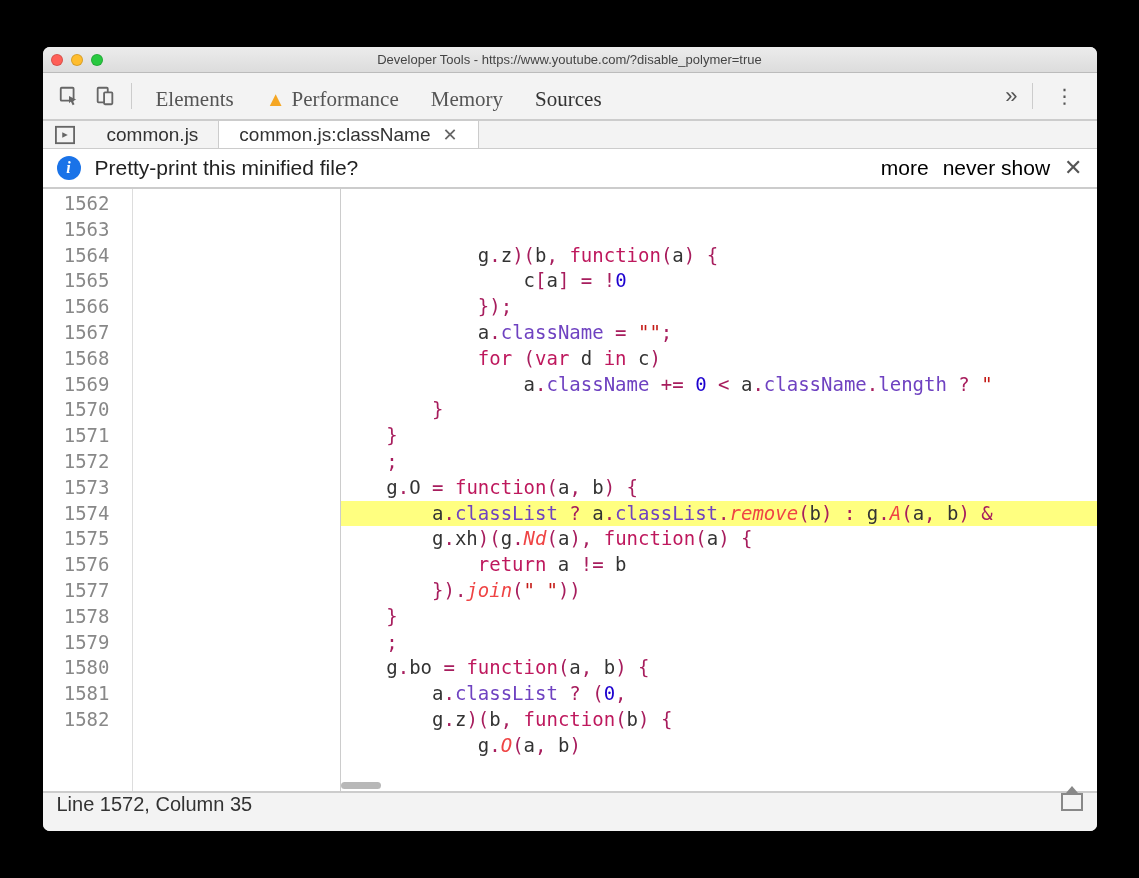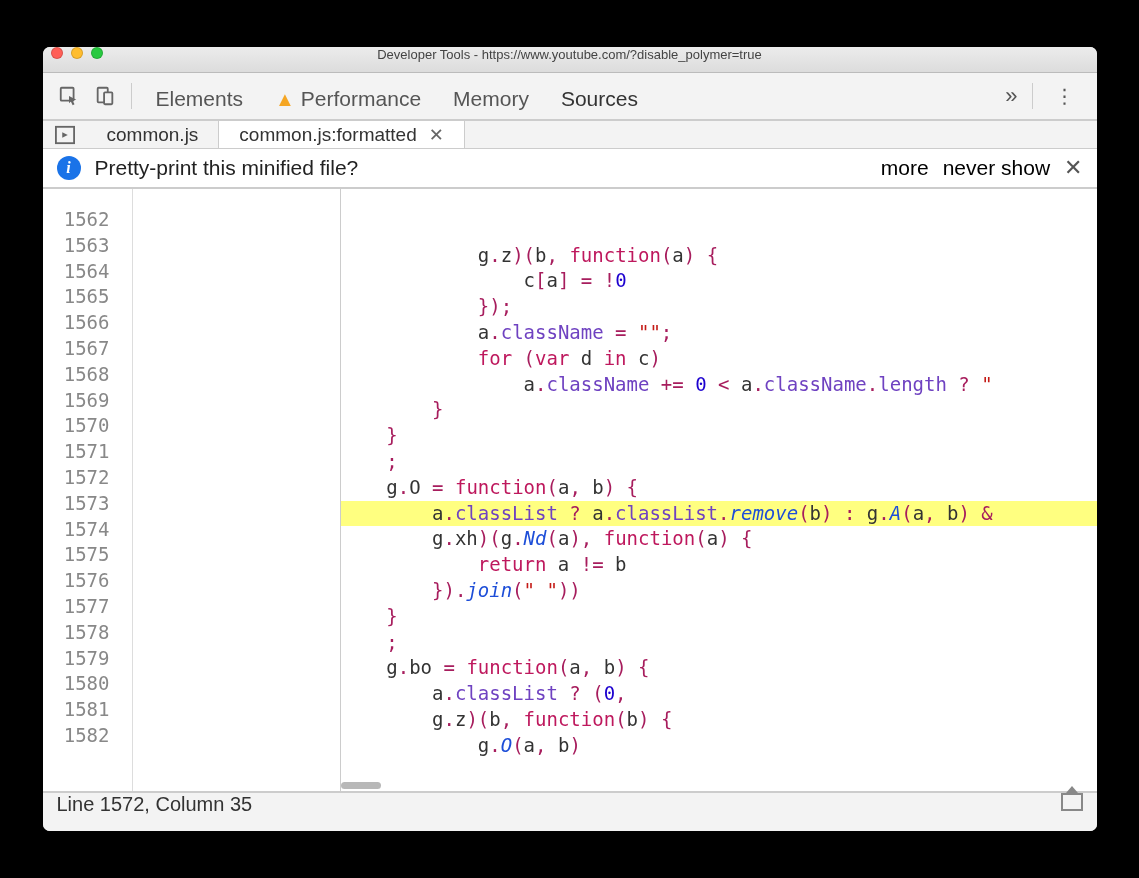--- a/index.html
+++ b/index.html
@@ -20,21 +20,21 @@
   box-shadow: 0 10px 40px rgba(0,0,0,0.5);
   display: flex;
   flex-direction: column;
   overflow: hidden;
 }
 .titlebar {
   height: 26px;
   background: linear-gradient(#ececec, #dcdcdc);
   border-bottom: 1px solid #bbb;
   display: flex;
-  align-items: flex-start;
+  align-items: center;
   padding: 0 8px;
   position: relative;
 }
 .traffic-lights { display: flex; gap: 8px; }
 .tl { width: 12px; height: 12px; border-radius: 50%; border: 0.5px solid rgba(0,0,0,0.15); }
 .tl.red { background: #ff5f57; }
 .tl.yellow { background: #ffbd2e; }
 .tl.green { background: #28c940; }
 .title-text {
   position: absolute;
@@ -57,20 +57,21 @@
   color: #555;
 }
 .divider { width: 1px; height: 26px; background: #ccc; margin: 0 8px; }
 .tab-panel {
   font-size: 21px;
   color: #555;
   padding: 9px 16px;
   height: 60px;
   line-height: 48px;
   cursor: default;
+  font-family: Liberation Serif, serif;
 }
 .tab-panel.active {
   color: #333;
   border-bottom: 3px solid #0366d6;
 }
 .warn-tri {
   display: inline-block;
   color: #f5a623;
   margin-right: 6px;
   font-size: 20px;
@@ -147,39 +148,39 @@
   font-size: 19px;
   line-height: 25.8px;
 }
 .gutter {
   width: 90px;
   background: #fff;
   border-right: 1px solid #ddd;
   color: #888;
   text-align: right;
   padding-right: 22px;
-  padding-top: 18px;
+  padding-top: 2px;
 }
 .gutter div { height: 25.8px; }
 .gutter-gap {
   width: 208px;
   border-right: 1px solid #ccc;
 }
 .code {
   flex: 1;
   background: #fff;
   white-space: pre;
   overflow: hidden;
   padding-top: 2px;
   position: relative;
 }
 .code-line { height: 25.8px; padding-left: 0px; }
 .code-line.hl { background: #ffff80; }
 .tok-kw { color: #be185d; }
-.tok-fn { color: #1d4ed8; font-style: italic; }
+.tok-fn { color: #ef4444; font-style: italic; }
 .tok-id { color: #333; }
 .tok-prop { color: #6f42c1; }
 .tok-num { color: #1c00cf; }
 .tok-str { color: #c41a16; }
 .tok-op { color: #a71d5d; }
 .scroll-stub {
   position: absolute;
   bottom: 2px; left: 0;
   width: 40px; height: 7px;
   background: rgba(0,0,0,0.28);
@@ -252,21 +253,21 @@
     <div class="nav-icon">
       <svg width="22" height="20" viewBox="0 0 24 22" fill="none" stroke="#666" stroke-width="2">
         <rect x="2" y="2" width="20" height="18"></rect>
         <path d="M9 8 L15 11 L9 14 Z" fill="#666" stroke="none"></path>
       </svg>
     </div>
     <div class="file-tab">
       <span>common.js</span>
     </div>
     <div class="file-tab active">
-      <span>common.js:formatted</span>
+      <span>common.js:className</span>
       <span class="close-x">✕</span>
     </div>
   </div>
 
   <div class="infobar">
     <span class="info-icon">i</span>
     <span>Pretty-print this minified file?</span>
     <span class="infobar-spacer"></span>
     <span class="infobar-link">more</span>
     <span class="infobar-link">never show</span>

